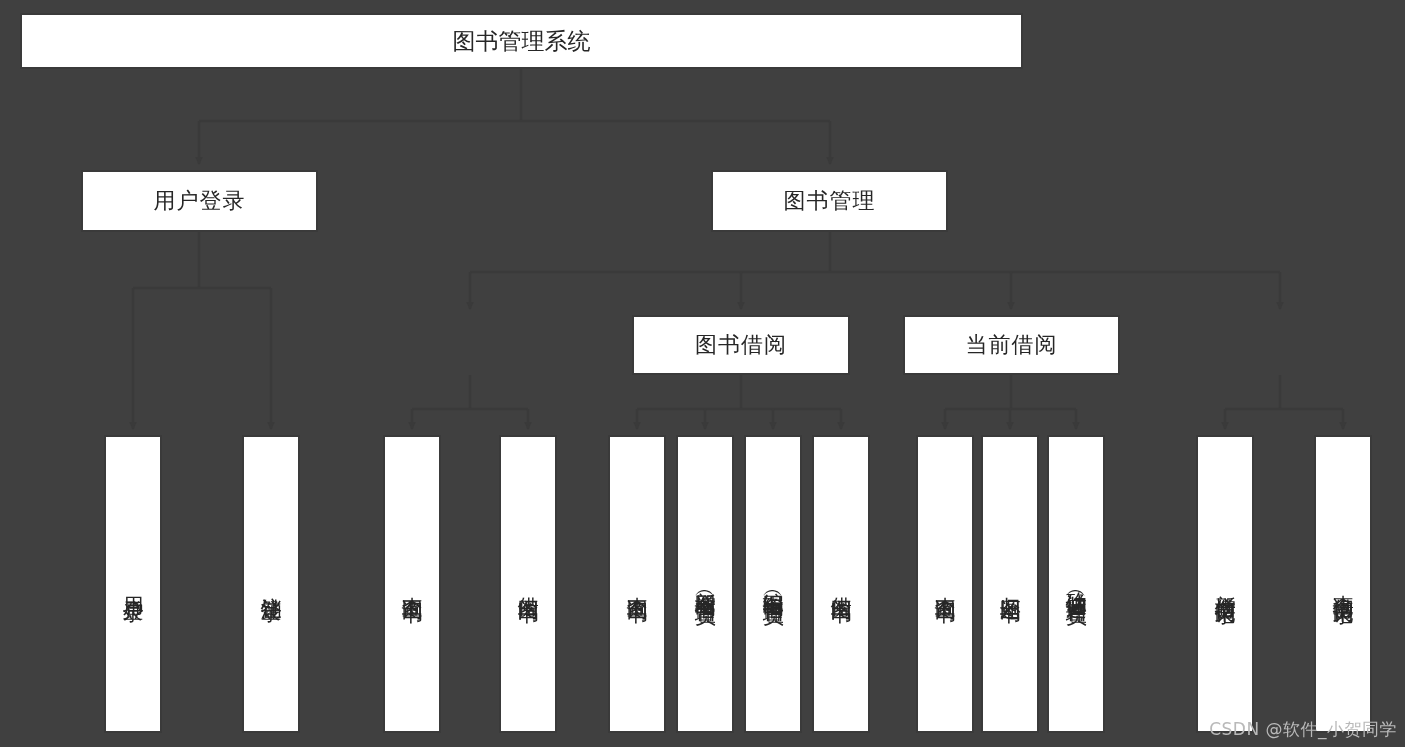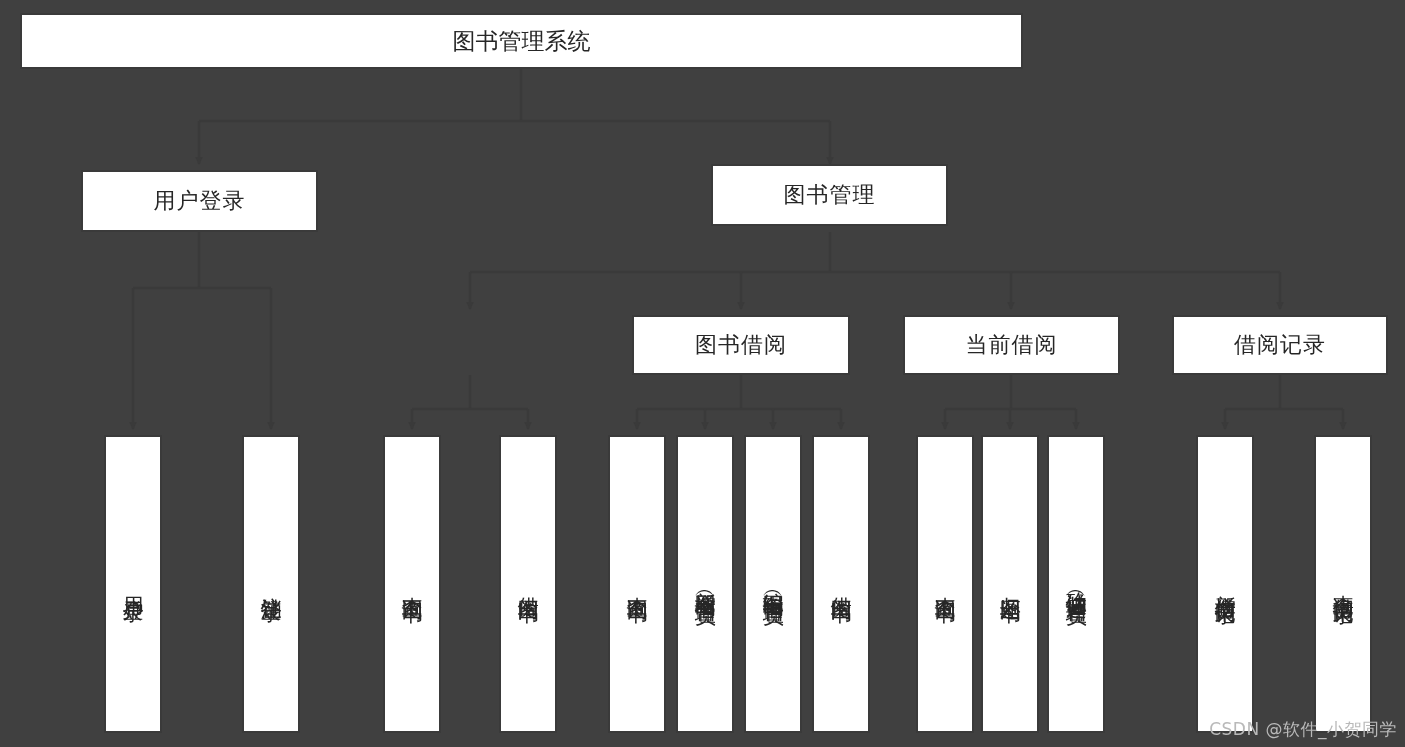--- a/index.html
+++ b/index.html
@@ -76,32 +76,29 @@
     </g>
   </svg>
 
   <div class="node root" style="left:20px;top:13px;width:1003px;height:56px;">
     <span>图书管理系统</span>
   </div>
 
   <div class="node h" style="left:81px;top:170px;width:237px;height:62px;">
     <span>用户登录</span>
   </div>
-  <div class="node h" style="left:711px;top:164px;width:237px;height:62px;justify-content:center;">
+  <div class="node h" style="left:711px;top:170px;width:237px;height:62px;justify-content:center;">
     <span>图书管理</span>
   </div>
 
   <div class="node h" style="left:903px;top:315px;width:217px;height:60px;">
     <span>当前借阅</span>
   </div>
   <div class="node h" style="left:632px;top:315px;width:218px;height:60px;">
     <span>图书借阅</span>
-  </div>
-  <div class="node h" style="left:1172px;top:315px;width:216px;height:60px;">
-    <span>借阅记录</span>
   </div>
 
   <div class="leaf" style="left:104px;top:435px;width:58px;height:298px;">
     <span class="vtext">用户登录</span>
   </div>
   <div class="leaf" style="left:242px;top:435px;width:58px;height:298px;">
     <span class="vtext">注销登录</span>
   </div>
 
   <div class="leaf" style="left:383px;top:435px;width:58px;height:298px;">

